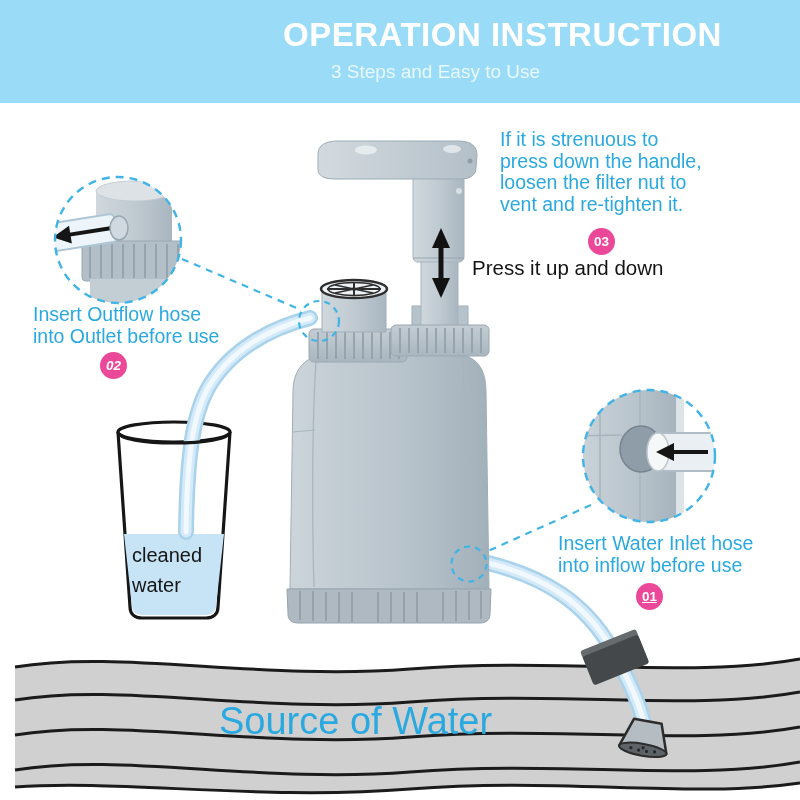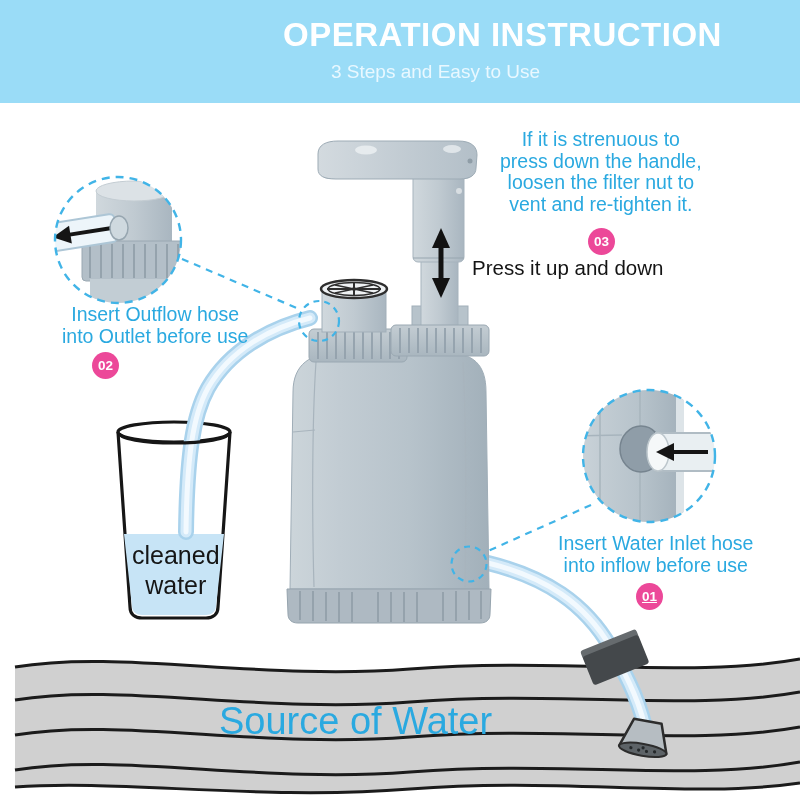--- a/index.html
+++ b/index.html
@@ -1,32 +1,32 @@
 <!DOCTYPE html>
 <html><head>
 <meta charset="utf-8">
 <style>
   html,body{margin:0;padding:0;background:#ffffff;}
   .stage{position:relative;width:800px;height:800px;background:#ffffff;overflow:hidden;
-         font-family:"Liberation Sans",sans-serif;text-align:center;}
+         font-family:"Liberation Sans",sans-serif;}
   .banner{position:absolute;left:0;top:0;width:800px;height:103px;background:#9adcf7;}
   .title{position:absolute;left:283px;top:16px;font-size:33px;font-weight:bold;color:#ffffff;letter-spacing:.5px;}
   .subtitle{position:absolute;left:284px;top:61px;font-size:19px;color:#e9f8ff;margin-left:47px;}
   .art{position:absolute;left:0;top:0;}
   .blue-label{position:absolute;color:#2aa9e0;font-size:19.5px;line-height:21.5px;white-space:pre-line;}
   .step3{left:500px;top:129px;}
-  .step2{left:33px;top:304px;margin-left:29px;}
+  .step2{left:33px;top:304px;}
   .step1{left:558px;top:533px;}
   .badge{position:absolute;width:27px;height:27px;border-radius:50%;background:#ec4899;color:#ffffff;
          font-size:13.5px;font-weight:bold;display:flex;align-items:center;justify-content:center;}
   .badge3{left:588px;top:228px;}
-  .badge2{left:92px;top:352px;}
+  .badge2{left:100px;top:352px;font-style:italic;}
   .badge1{left:636px;top:583px;text-decoration:underline;}
   .press{position:absolute;left:472px;top:256px;font-size:20.5px;color:#141414;}
-  .cup-label{position:absolute;left:132px;top:540px;font-size:25px;line-height:30px;color:#151515;white-space:pre-line;}
+  .cup-label{position:absolute;left:132px;top:540px;font-size:20px;line-height:30px;color:#151515;white-space:pre-line;}
   .source{position:absolute;left:219px;top:700px;font-size:38px;color:#2aa9e0;}
 </style>
 </head>
 <body>
 
 <div class="stage">
 
   <div class="banner"></div>
   <div class="title">OPERATION INSTRUCTION</div>
   <div class="subtitle">3 Steps and Easy to Use</div>

